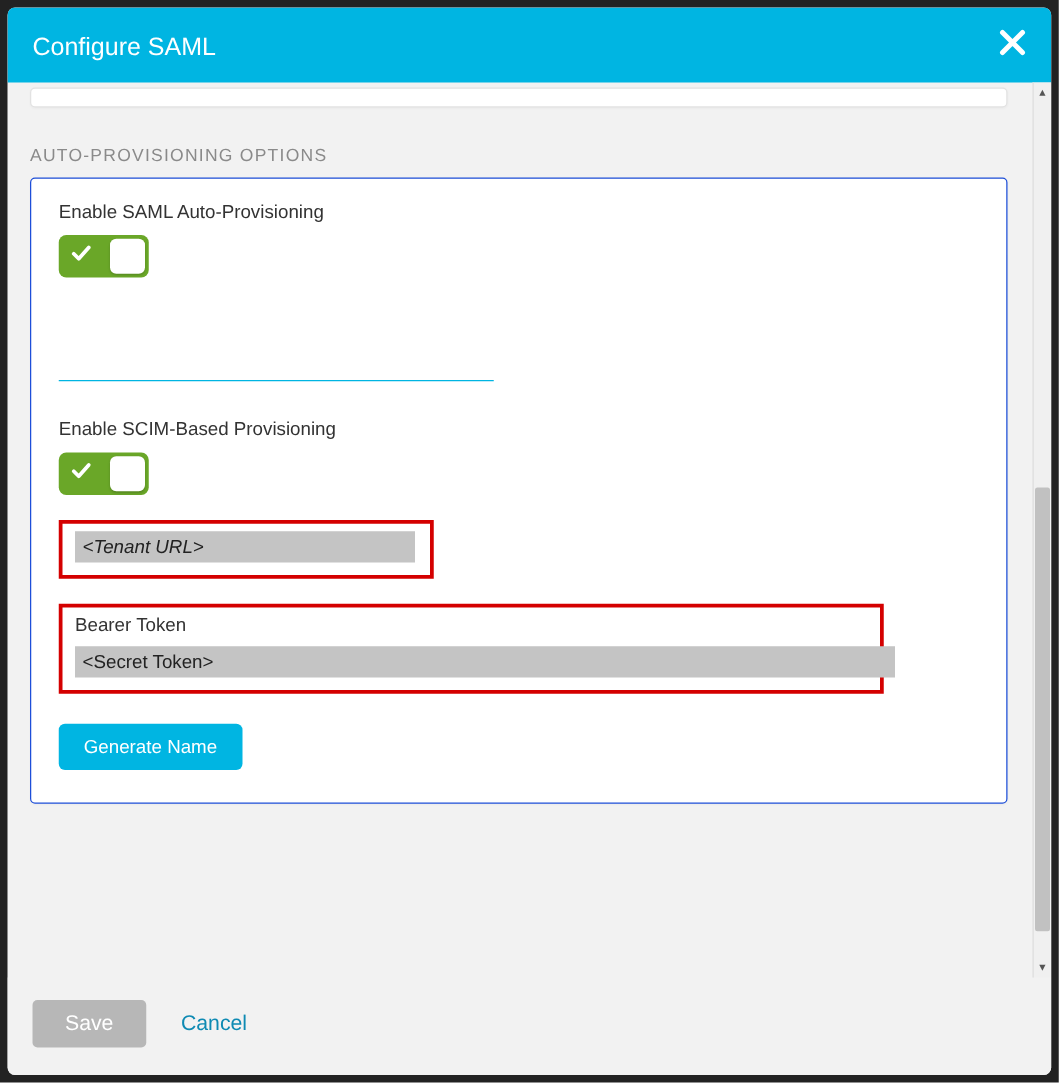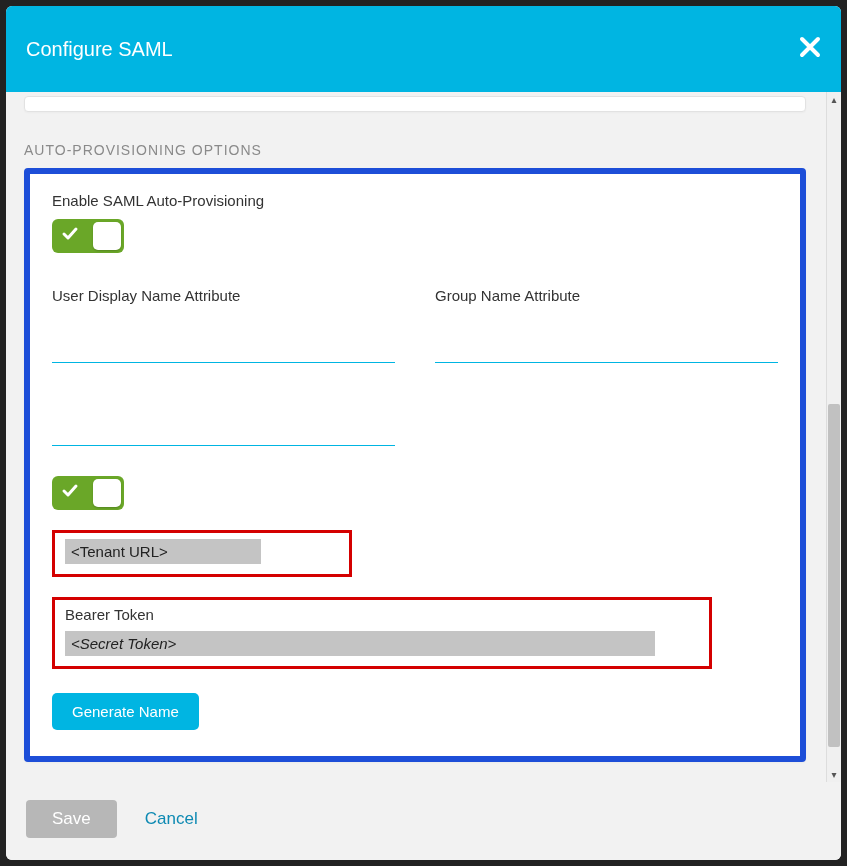--- a/index.html
+++ b/index.html
@@ -19,23 +19,23 @@
       bottom: 6px;
       background: #f2f2f2;
       border-radius: 6px;
       overflow: hidden;
       display: flex;
       flex-direction: column;
     }
     .modal-header {
       background: #00b5e2;
       color: #fff;
-      padding: 29px 20px;
-      display: flex;
-      align-items: center;
+      padding: 16px 20px;
+      display: flex;
+      align-items: flex-end;
       justify-content: space-between;
       flex: 0 0 auto;
     }
     .modal-header h1 {
       font-size: 20px;
       font-weight: 400;
     }
     .close-btn {
       cursor: pointer;
       color: #fff;
@@ -82,21 +82,21 @@
     }
     .section-label {
       font-size: 14px;
       letter-spacing: 1px;
       color: #8a8a8a;
       margin: 30px 0 10px 0;
       font-weight: 400;
     }
     .card {
       background: #fff;
-      border: 6px solid #1d4ed8;
+      border: 1px solid #1d4ed8;
       border-radius: 4px;
       padding: 18px 22px 26px 22px;
       box-shadow: 0 1px 2px rgba(0,0,0,0.03);
     }
     .field-label {
       font-size: 15px;
       color: #333;
       margin-bottom: 10px;
     }
     .toggle {
@@ -153,22 +153,22 @@
       margin-bottom: 8px;
     }
     .readonly-field {
       background: #c4c4c4;
       font-size: 15px;
       padding: 4px 6px;
       color: #222;
       border: none;
       display: block;
     }
-    .base-url-field { width: 196px; }
-    .bearer-field { width: 590px; font-style: italic; }
+    .base-url-field { width: 272px; font-style: italic; }
+    .bearer-field { width: 656px; }
     .gen-btn {
       background: #00b5e2;
       color: #fff;
       border: none;
       border-radius: 5px;
       padding: 10px 20px;
       font-size: 15px;
       margin-top: 24px;
       cursor: pointer;
     }
@@ -223,39 +223,30 @@
           <div class="toggle">
             <span class="check">
               <svg width="18" height="18" viewBox="0 0 18 18">
                   <path d="M3 9 L7 13 L15 4" stroke="#fff" stroke-width="3" fill="none" stroke-linecap="round" stroke-linejoin="round"></path>
                 </svg>
             </span>
             <span class="knob"></span>
           </div>
         </div>
 
-        <div class="row">
-          <div class="col">
-            <div class="field-label">User Display Name Attribute</div>
-            <input class="text-input" type="text" value="" style="">
-          </div>
-          <div class="col">
-            <div class="field-label">Group Name Attribute</div>
-            <input class="text-input" type="text" value="" style="">
-          </div>
-        </div>
 
         <div class="row">
           <div class="col">
             <input class="text-input" type="text" value="" style="">
           </div>
           <div class="col"></div>
         </div>
 
         <div class="block">
+          <div class="field-label">Enable SCIM-Based Provisioning</div>
           <div class="toggle">
             <span class="check">
               <svg width="18" height="18" viewBox="0 0 18 18">
                   <path d="M3 9 L7 13 L15 4" stroke="#fff" stroke-width="3" fill="none" stroke-linecap="round" stroke-linejoin="round"></path>
                 </svg>
             </span>
             <span class="knob"></span>
           </div>
         </div>
 

